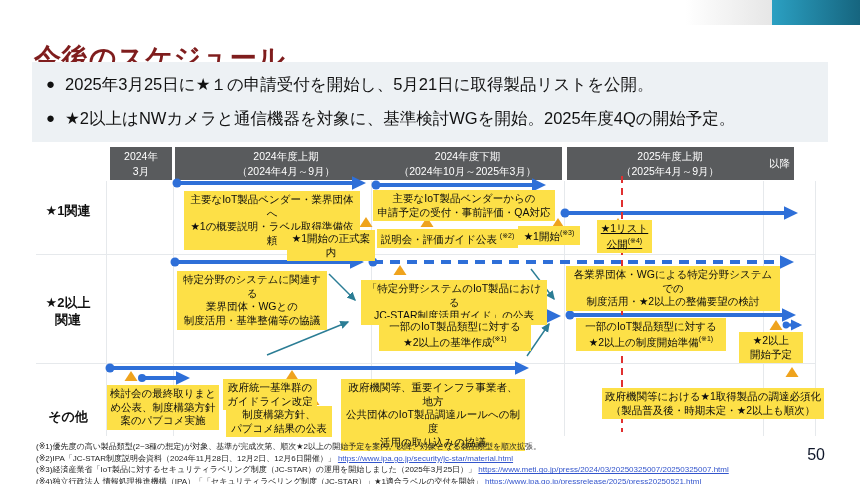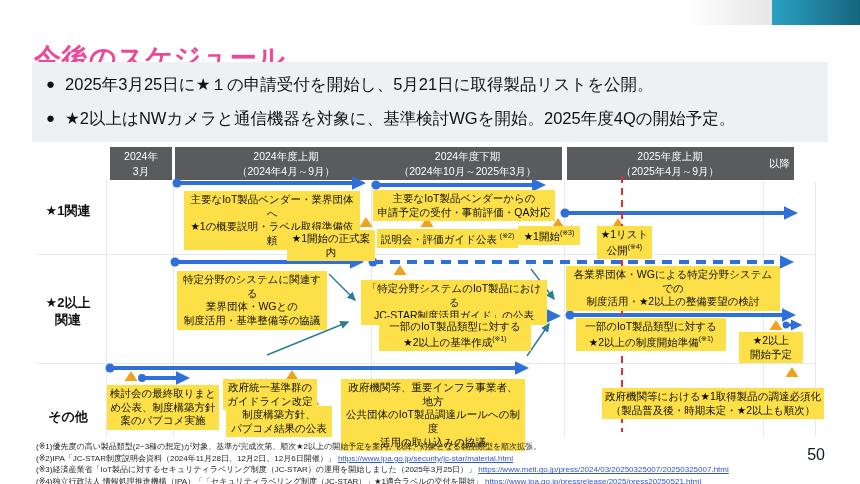--- a/index.html
+++ b/index.html
@@ -5,21 +5,21 @@
   html,body{margin:0;padding:0;background:#fff;}
   body{font-family:"Liberation Sans","DejaVu Sans",sans-serif;}
   #slide{position:relative;width:860px;height:484px;background:#ffffff;overflow:hidden;}
 
   
   .deco-gray{position:absolute;left:685px;top:0;width:87px;height:25px;
     background:linear-gradient(to right,#ffffff,#e6e6e6);}
   .deco-teal{position:absolute;left:772px;top:0;width:88px;height:25px;
     background:linear-gradient(to right,#2ba0c2,#16657f);}
 
-  .title{position:absolute;left:34px;top:22px;font-size:27px;font-weight:700;color:#ec4899;letter-spacing:.5px;}
+  .title{position:absolute;left:34px;top:22px;font-size:27px;font-weight:700;color:#7f1d1d;letter-spacing:.5px;}
 
   .summary{position:absolute;left:32px;top:62px;width:796px;height:80px;background:#edf1f4;}
   .bullet{position:absolute;left:14px;display:flex;align-items:flex-start;gap:10px;}
   .bullet .bdot{font-size:15px;line-height:22px;color:#111;}
   .bullet .btext{font-size:16.5px;line-height:22px;color:#111;}
   .bullet.b1{top:11px;}
   .bullet.b2{top:45px;}
 
   
   .hcell{position:absolute;background:#595b5d;color:#fff;font-size:10.5px;line-height:1.35;
@@ -146,21 +146,21 @@
     <line x1="622" y1="176" x2="622" y2="432" stroke="#e03030" stroke-width="2" stroke-dasharray="7 5"></line>
   </svg>
 
   <div class="tbox" style="left:184px;top:191px;width:176px;">主要なIoT製品ベンダー・業界団体へ
 ★1の概要説明・ラベル取得準備依頼</div>
   <div class="tbox" style="left:287px;top:230px;width:88px;">★1開始の正式案内</div>
   <div class="tbox" style="left:373px;top:190px;width:182px;">主要なIoT製品ベンダーからの
 申請予定の受付・事前評価・QA対応</div>
   <div class="tbox" style="left:377px;top:229px;width:141px;"><span>説明会・評価ガイド公表 </span><sup>(※2)</sup></div>
   <div class="tbox" style="left:518px;top:226px;width:62px;"><span>★1開始</span><sup>(※3)</sup></div>
-  <div class="tbox" style="left:597px;top:226px;width:55px;"><span>★1リスト
+  <div class="tbox" style="left:597px;top:220px;width:55px;text-decoration:underline;"><span>★1リスト
 公開</span><sup>(※4)</sup></div>
 
   <div class="tbox" style="left:177px;top:271px;width:150px;">特定分野のシステムに関連する
 業界団体・WGとの
 制度活用・基準整備等の協議</div>
   <div class="tbox" style="left:361px;top:280px;width:186px;">「特定分野システムのIoT製品における
 JC-STAR制度活用ガイド」の公表</div>
   <div class="tbox" style="left:566px;top:266px;width:214px;">各業界団体・WGによる特定分野システムでの
 制度活用・★2以上の整備要望の検討</div>
   <div class="tbox" style="left:379px;top:318px;width:152px;"><span>一部のIoT製品類型に対する

